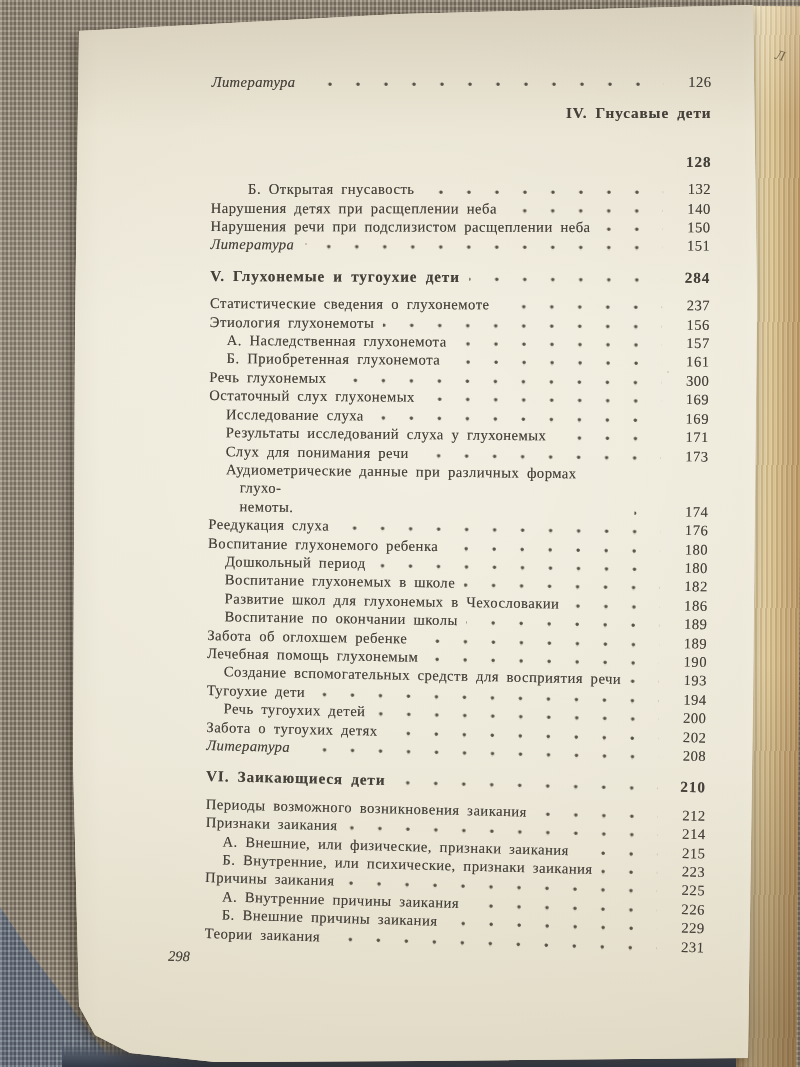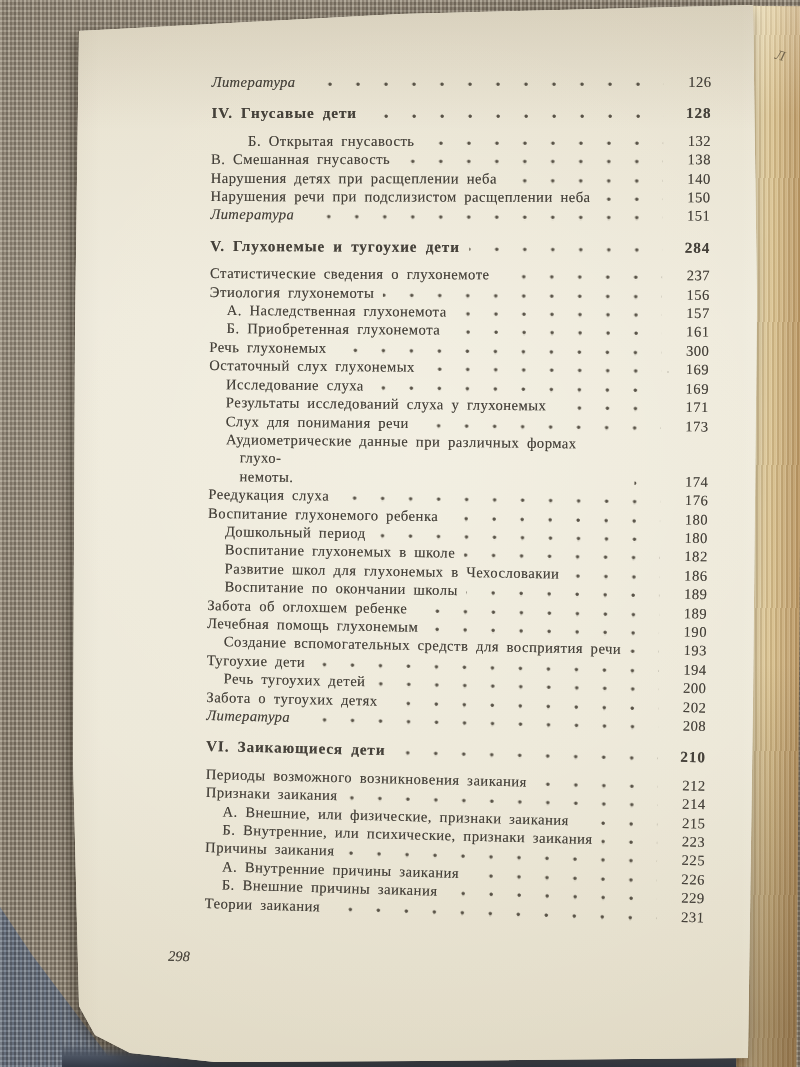--- a/index.html
+++ b/index.html
@@ -81,34 +81,29 @@
     <div class="page-bg">
       <div class="toc">
           <div class="toc-section">
             <div class="row it" style="transform: translateX(-0.36px) rotate(0deg); transform-origin: left bottom;">
               <span class="lab">Литература</span>
               <span class="lead"></span>
               <span class="pg">126</span>
             </div>
           </div>
           <div class="toc-section">
-            <div class="row heading" style="transform: translateX(-0.54px) rotate(0deg); transform-origin: left bottom;">
+            <div class="row heading" style="transform: translateX(-0.54px) rotate(0deg); transform-origin: left bottom; flex-direction: column;">
               <span class="lab">IV. Гнусавые дети</span>
               <span class="lead"></span>
               <span class="pg">128</span>
             </div>
             <div class="row" style="transform: translateX(-0.9px) rotate(0deg); transform-origin: left bottom; margin-left: 37px;">
               <span class="lab">Б. Открытая гнусавость</span>
               <span class="lead"></span>
               <span class="pg">132</span>
-            </div>
-            <div class="row" style="transform: translateX(-1.08px) rotate(0.04deg); transform-origin: left bottom;">
-              <span class="lab">В. Смешанная гнусавость</span>
-              <span class="lead"></span>
-              <span class="pg">138</span>
             </div>
             <div class="row" style="transform: translateX(-1.26px) rotate(0.09deg); transform-origin: left bottom;">
               <span class="lab">Нарушения детях при расщеплении неба</span>
               <span class="lead"></span>
               <span class="pg">140</span>
             </div>
             <div class="row" style="transform: translateX(-1.44px) rotate(0.14deg); transform-origin: left bottom;">
               <span class="lab">Нарушения речи при подслизистом расщеплении неба</span>
               <span class="lead"></span>
               <span class="pg">150</span>

